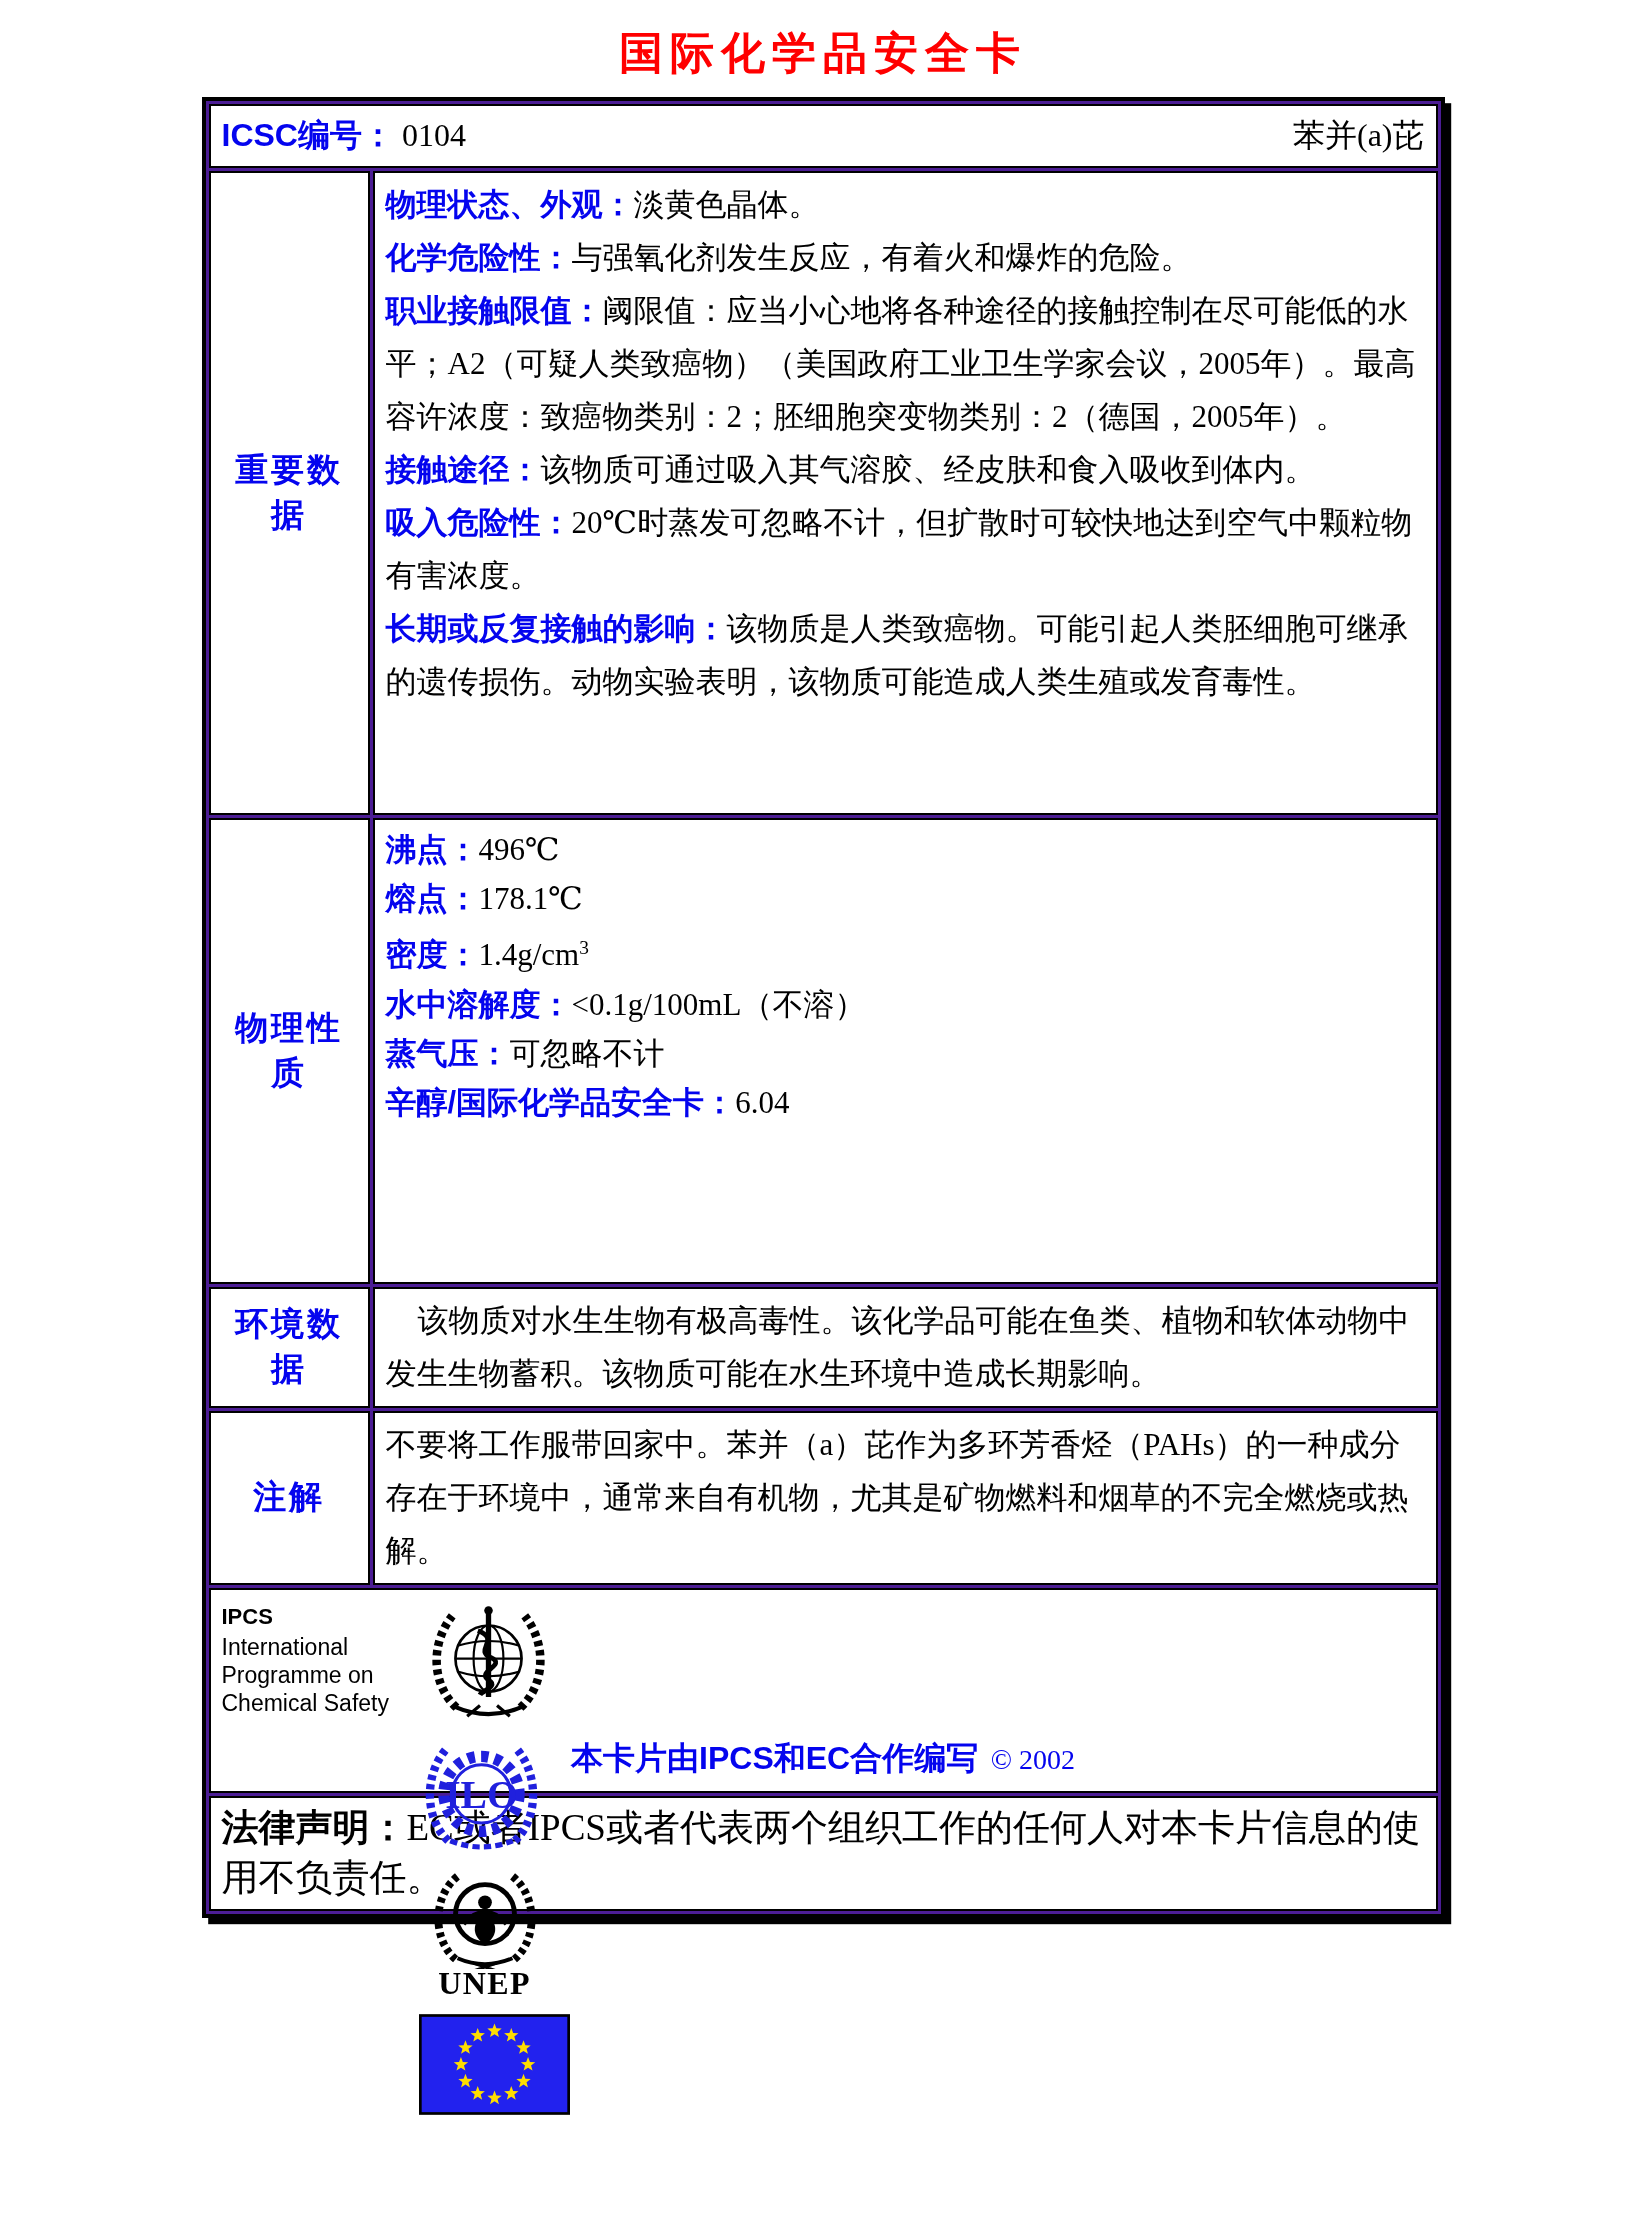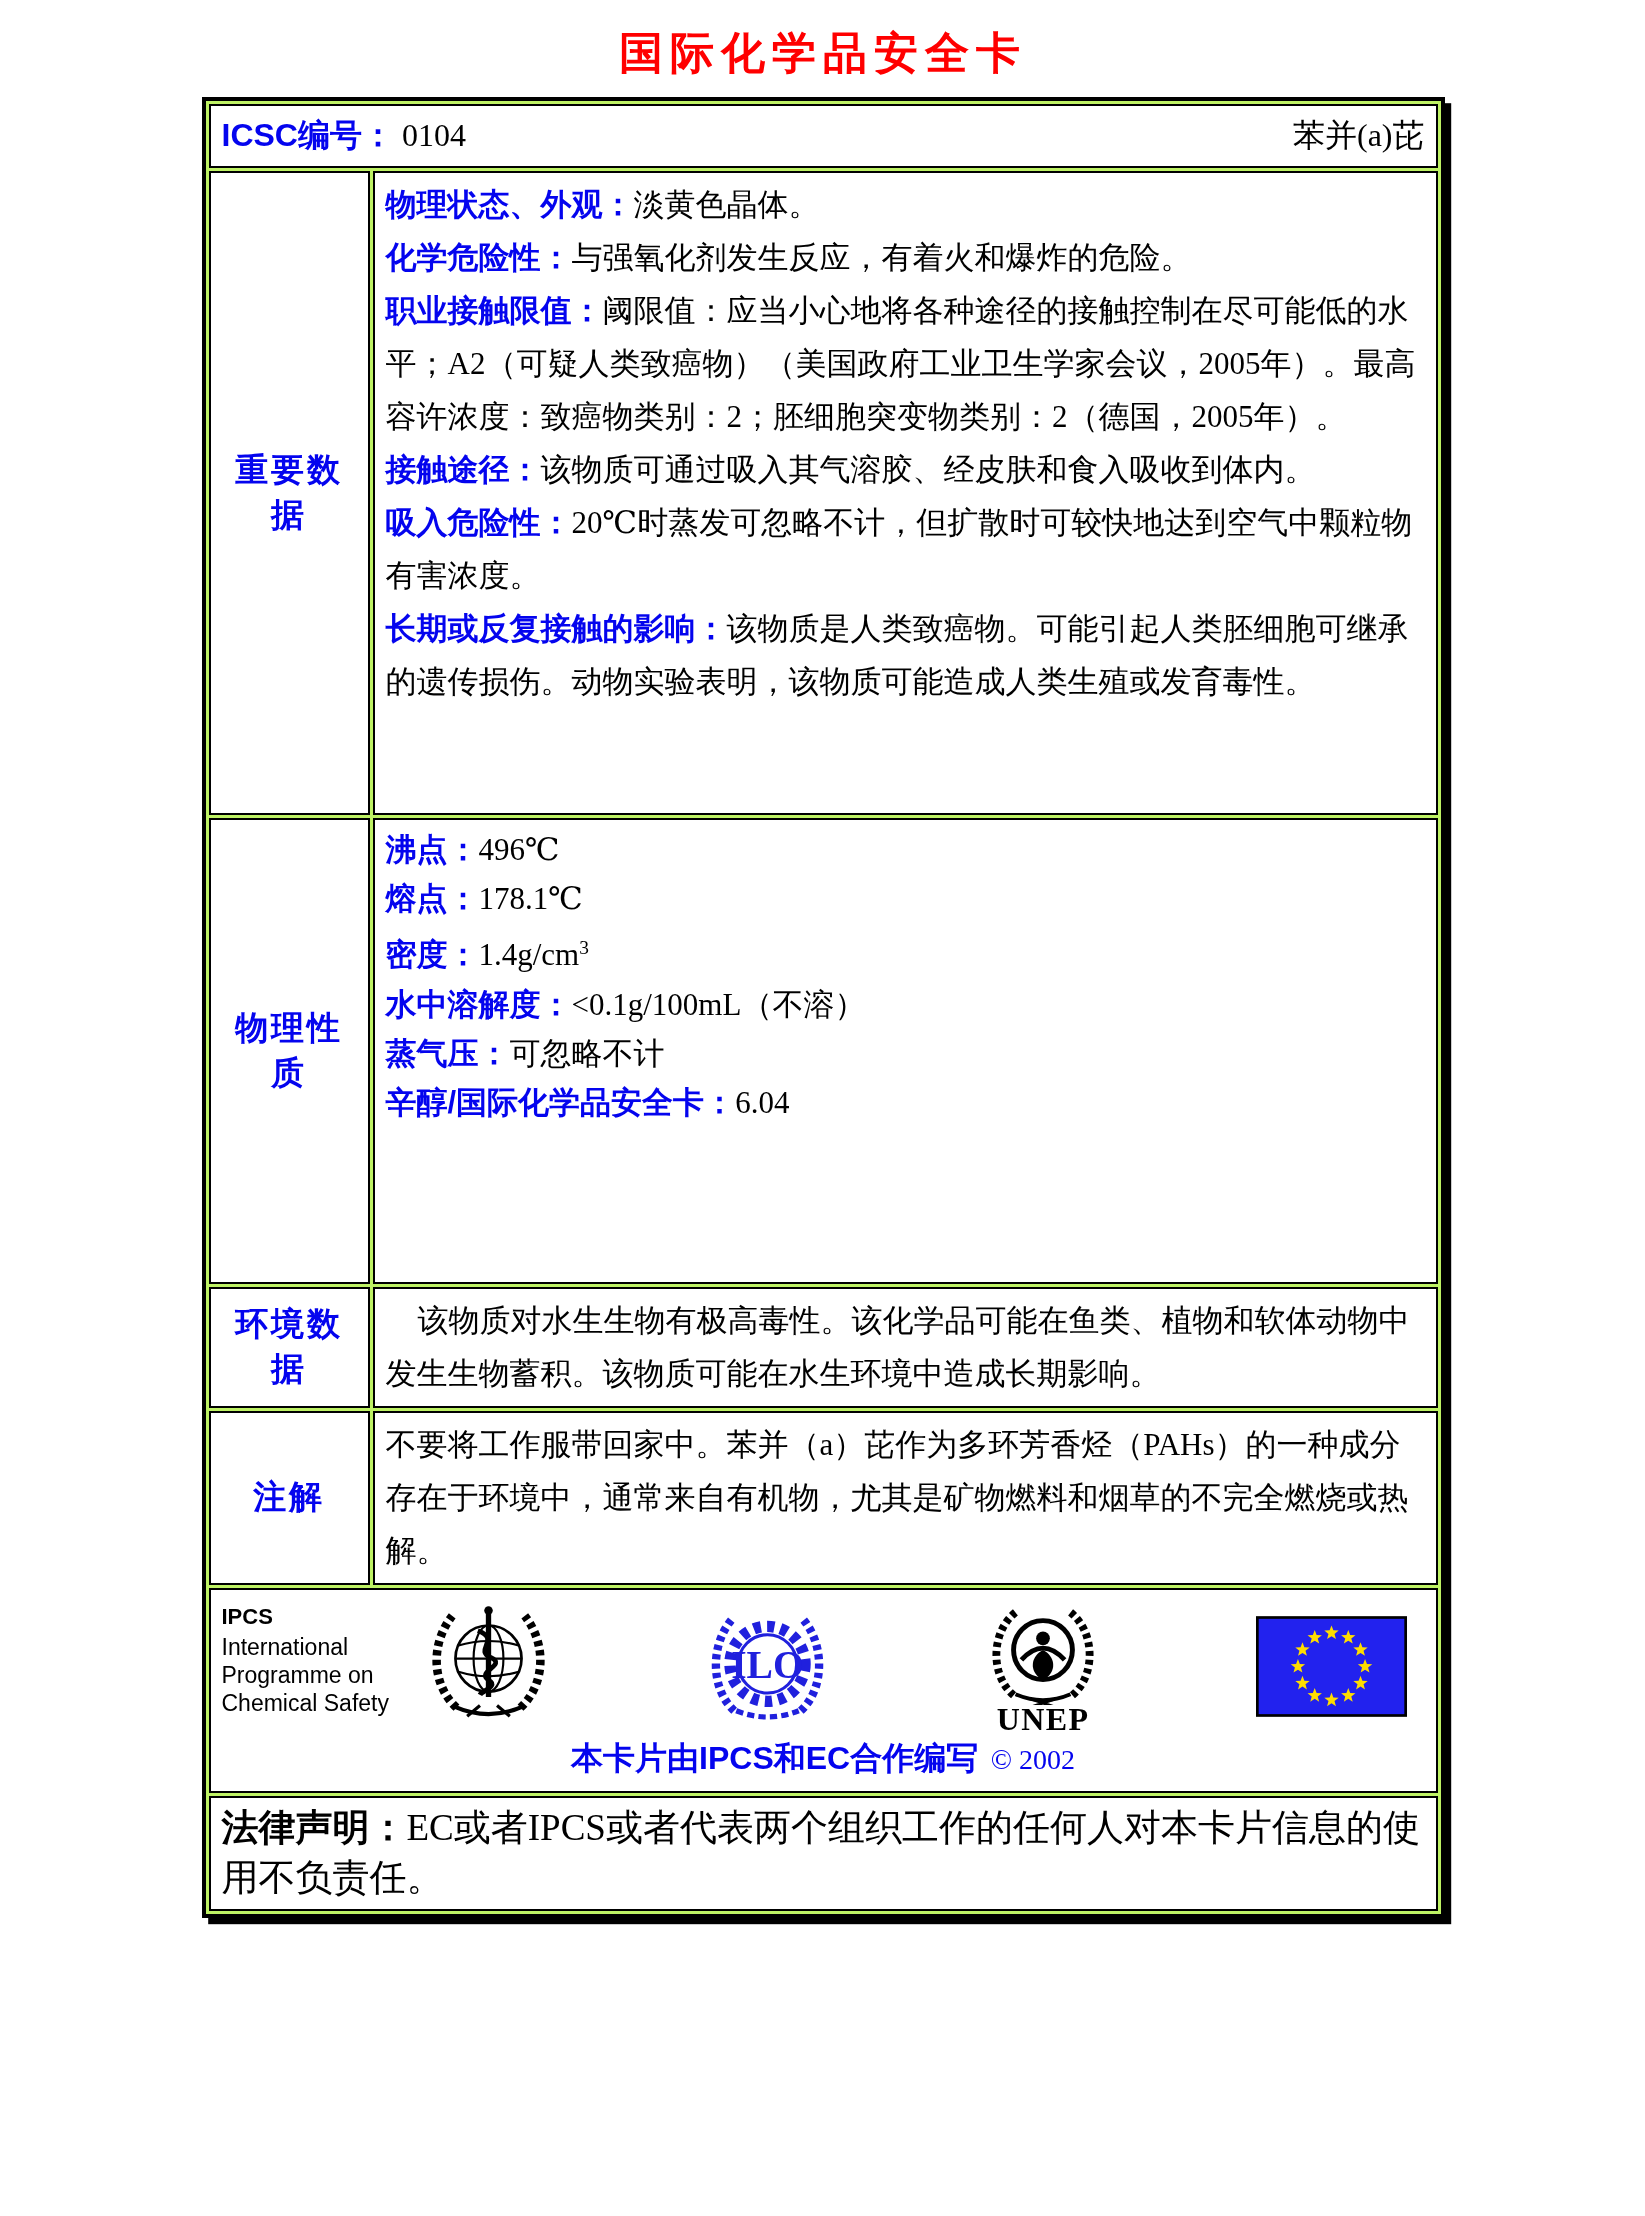--- a/index.html
+++ b/index.html
@@ -23,21 +23,21 @@
     letter-spacing: 7px;
     margin-bottom: 15.3px;
   }
 
   table.card {
     width: 1243px;
     border-collapse: separate;
     border-spacing: 3.5px;
     border: 4.9px solid #000;
     box-shadow: 6.2px 6.2px 0 0 #000;
-    background: #bef264;
+    background: #4c1d95;
   }
   td { border: 2.1px solid #000; padding: 5.5px 11px; vertical-align: middle; background:#fff; }
   .lbl {
     color:#0404ee;
     font-family: "Liberation Sans", "DejaVu Sans", sans-serif;
     font-weight: bold;
   }
 
   
   td.hdr-cell { height: 64px; }
@@ -71,21 +71,21 @@
 
   
   td.logos-cell { height: 205px; padding: 7px 9.7px; position: relative; }
   .ipcs-block {
     position:absolute; left: 11px; top: 9.7px;
     font-family: "Liberation Sans", "DejaVu Sans", sans-serif;
   }
   .ipcs-acronym { font-size: 22px; font-weight: bold; line-height: 33px; }
   .ipcs-line { font-size: 23px; line-height: 28.4px; }
   .logo-strip { position:absolute; left: 208px; top: 11px; right: 28px;
-    display:flex; align-items:flex-start; justify-content:space-between; }
+    display:flex; align-items:flex-start; justify-content:space-between;flex-direction:column; }
   .logo { flex: 0 0 auto; }
   .who-box { width:139px; }
   .ilo-box { width:125px; }
   .unep-box { width:132px; text-align:center; }
   .unep-caption {
     font-size: 32px; font-weight: bold; letter-spacing: 1.4px;
     line-height: 32px; margin-top: -4.2px;
     font-family: "Liberation Serif", "DejaVu Serif", serif;
   }
   .eu-box { width:151px; padding-top: 15.3px; }

